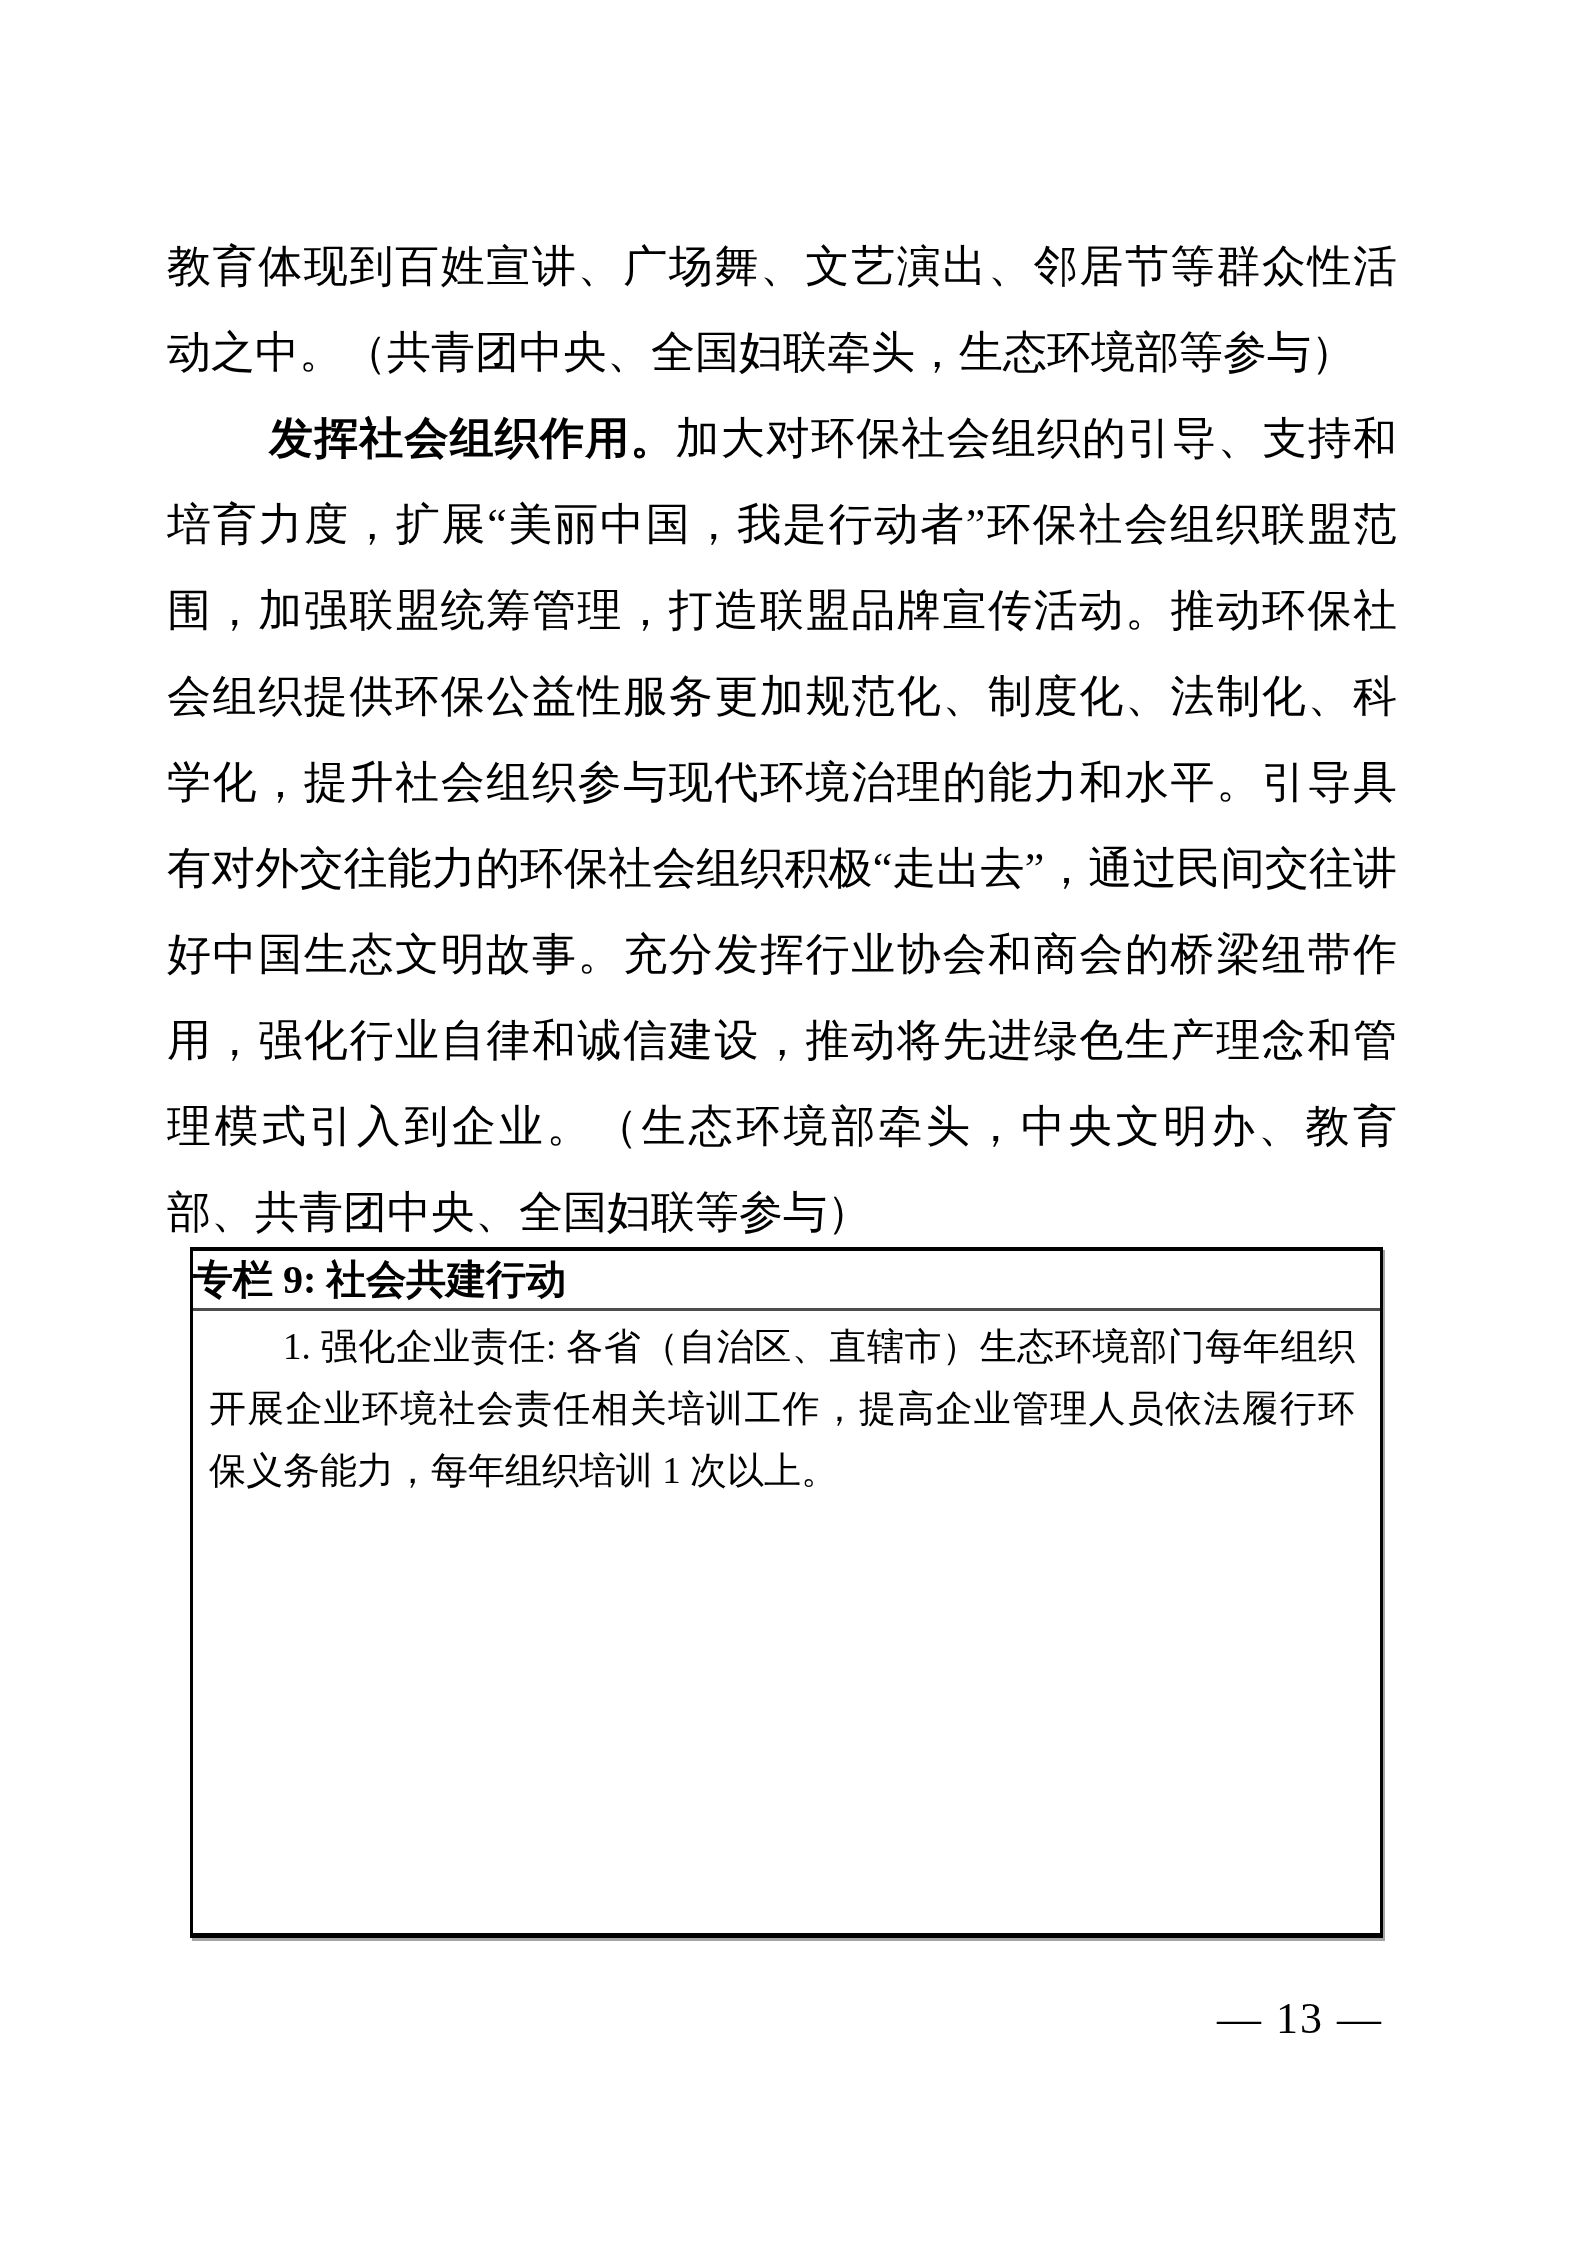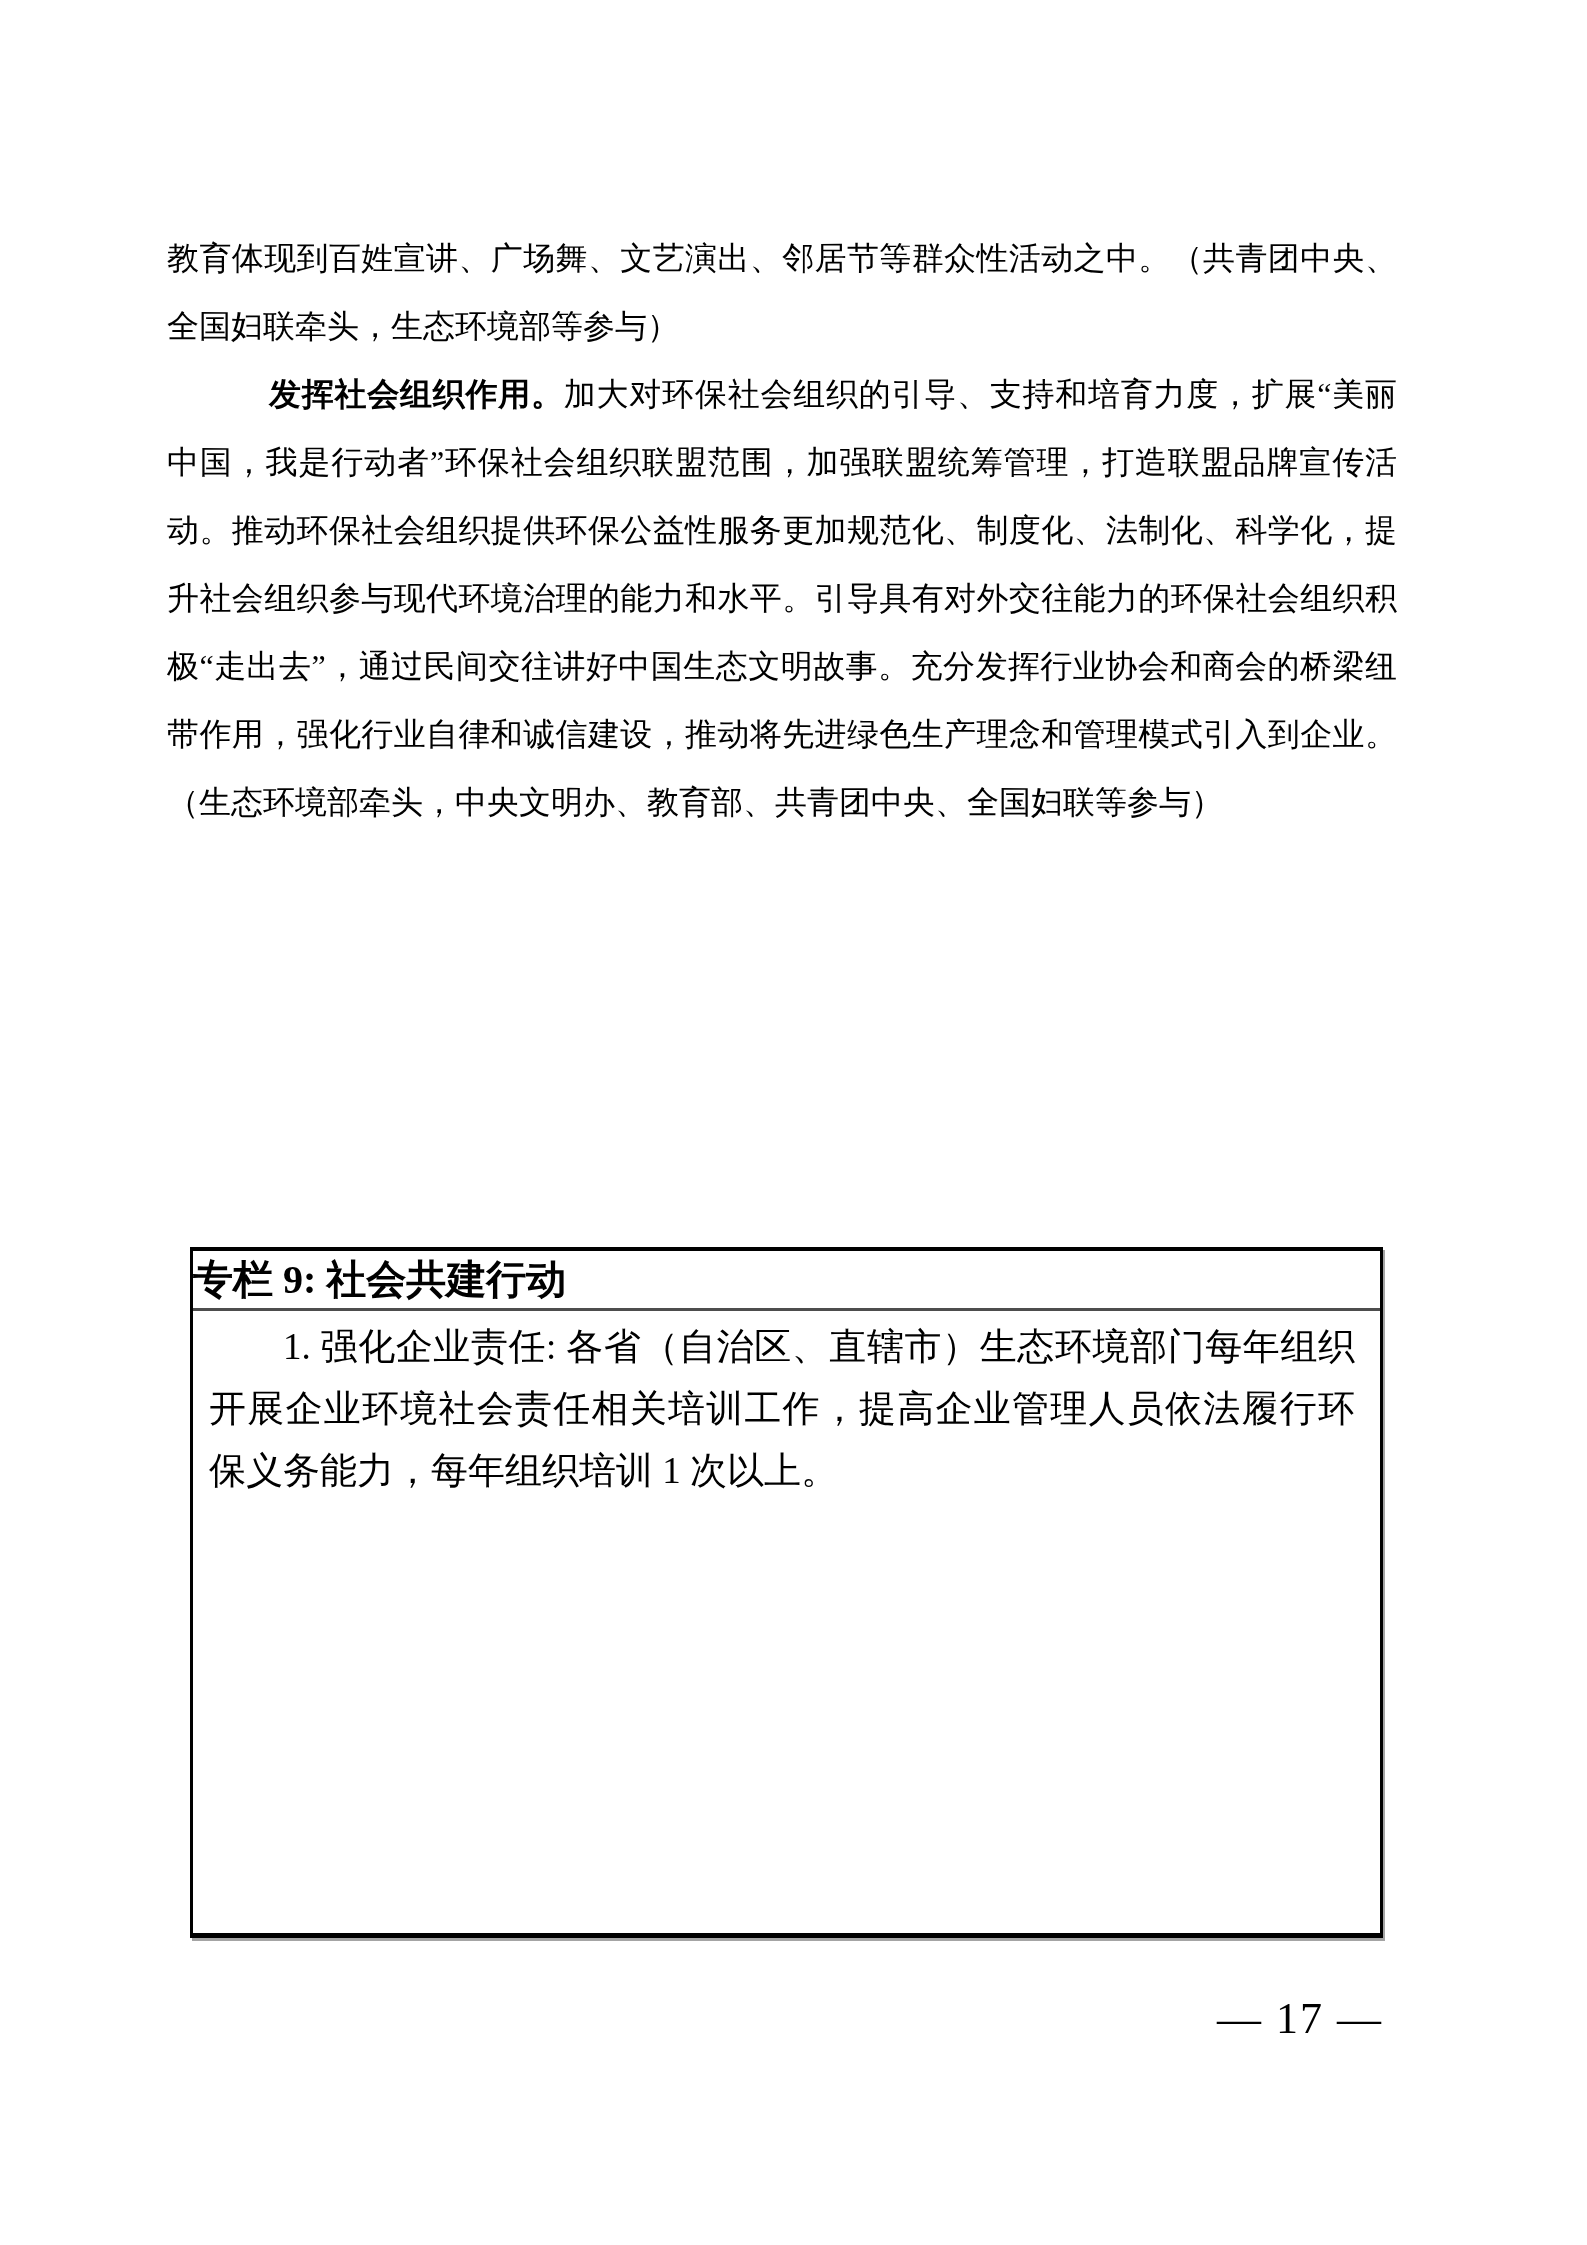--- a/index.html
+++ b/index.html
@@ -14,22 +14,22 @@
     background: #ffffff;
     color: #000000;
     font-family: "Liberation Serif", "DejaVu Serif", serif;
     overflow: hidden;
   }
   .body-text {
     position: absolute;
     left: 167px;
     top: 224px;
     width: 1230px;
-    font-size: 32px;
-    line-height: 68px;
+    font-size: 44px;
+    line-height: 86px;
     text-align: justify;
     text-justify: inter-character;
   }
   .para {
     margin: 0;
   }
   .para.indented {
     text-indent: 88px;
   }
   .para .lead {
@@ -94,15 +94,15 @@
     </p>
   </div>
 
   <div class="column-box">
     <div class="box-header">专栏 9: 社会共建行动</div>
     <div class="box-body">
       <p class="box-para">1. 强化企业责任: 各省（自治区、直辖市）生态环境部门每年组织开展企业环境社会责任相关培训工作，提高企业管理人员依法履行环保义务能力，每年组织培训 1 次以上。</p>
     </div>
   </div>
 
-  <div class="footer">— 17 —</div>
+  <div class="footer">— 13 —</div>
 
 </div>
 
 </body></html>

